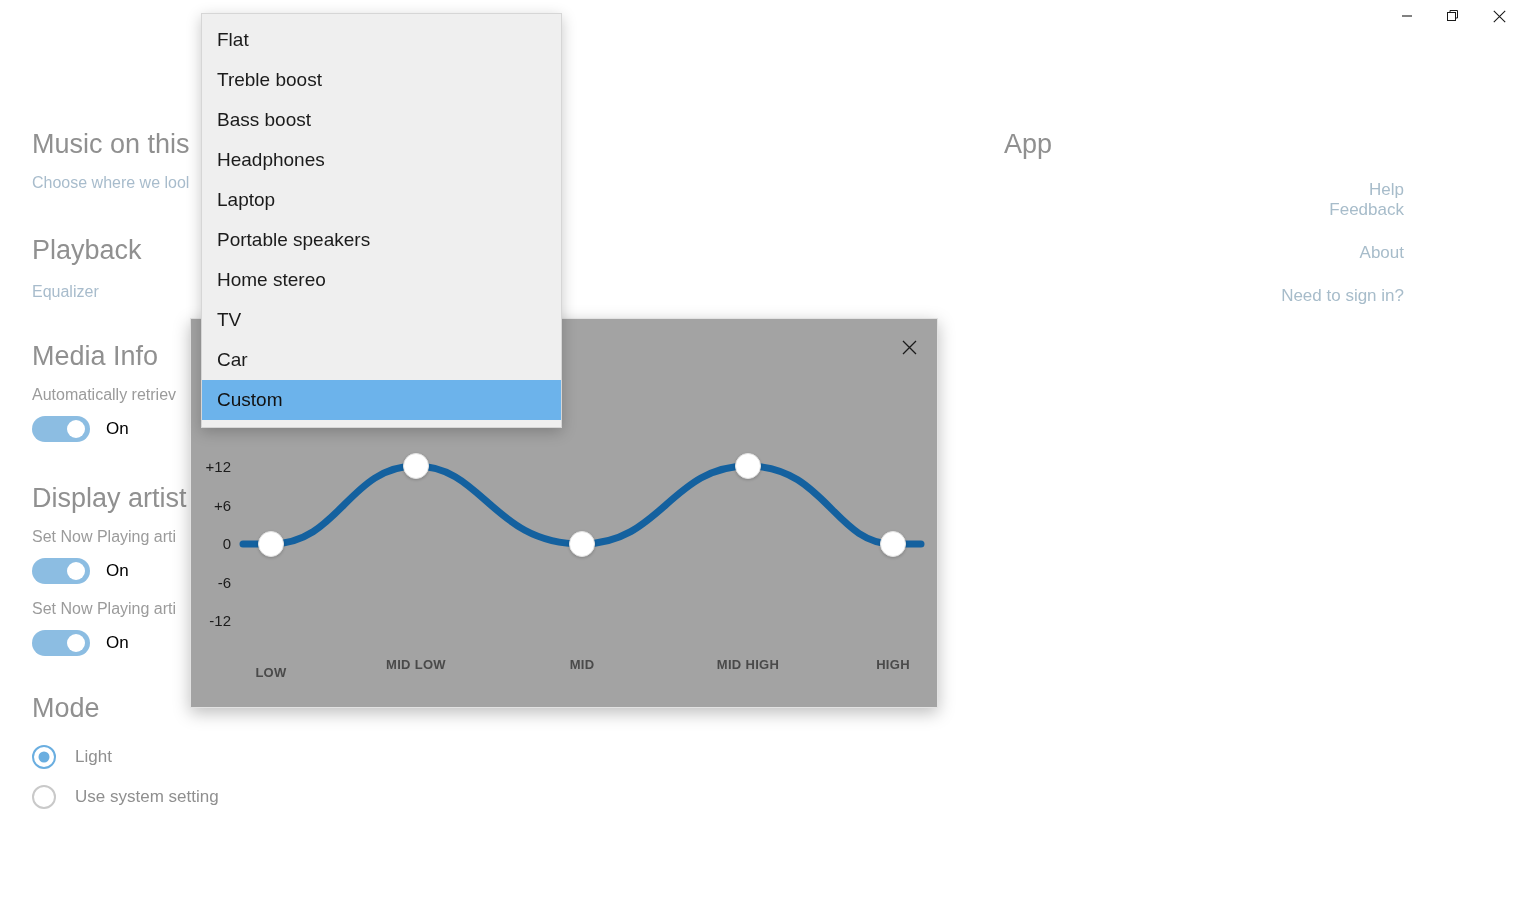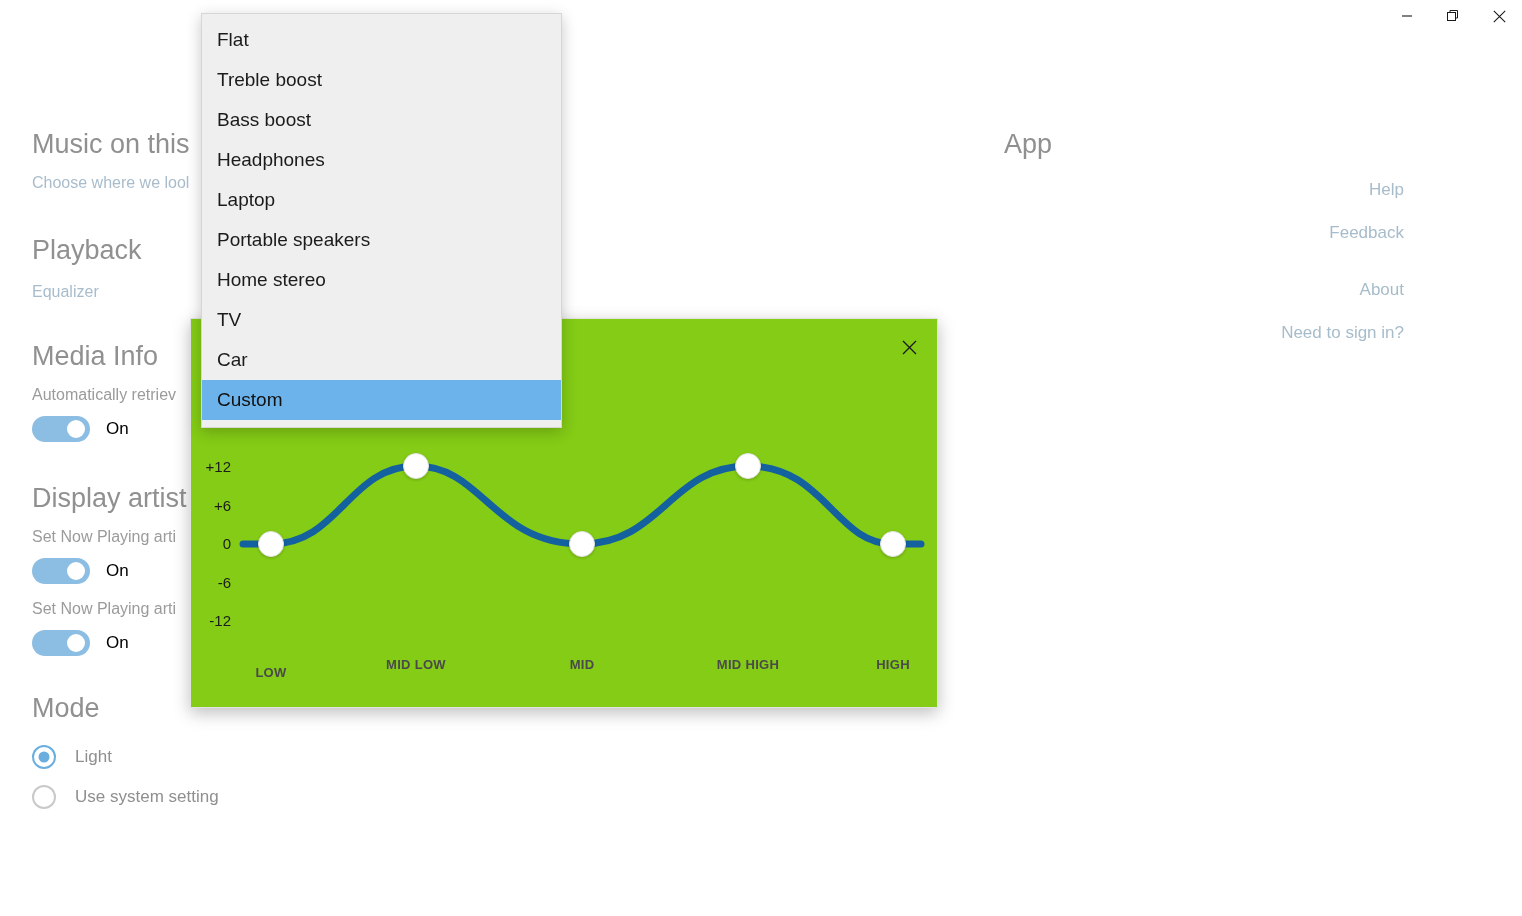--- a/index.html
+++ b/index.html
@@ -91,21 +91,21 @@
     left: 50%; top: 50%; transform: translate(-50%,-50%);
     width: 11px; height: 11px; border-radius: 50%;
     background: #6aaee0;
   }
   .radio-label { margin-left: 19px; font-size: 17px; color: #8f8f8f; }
 
   
   .eq-dialog {
     position: absolute; left: 190px; top: 318px;
     width: 748px; height: 390px;
-    background: #84cc16;
+    background: #a3a3a3;
     border: 1px solid #e2e2e2;
     box-shadow: 0 5px 16px rgba(0,0,0,0.26);
     z-index: 20;
   }
   .eq-close {
     position: absolute; right: 6px; top: 8px;
     width: 44px; height: 40px;
     display: flex; align-items: center; justify-content: center;
     color: #1b1b1b; cursor: pointer;
   }
@@ -226,22 +226,22 @@
         <div class="radio-row">
           <div class="radio"></div>
           <div class="radio-label">Use system setting</div>
         </div>
       </div>
     </div>
 
     <div class="col-right">
       <div class="group-head">App</div>
       <div class="applink" style="margin-top:22px">Help</div>
-      <div class="applink" style="margin-top:23px">Feedback</div>
-      <div class="applink" style="margin-top:37px">About</div>
+      <div class="applink" style="">Feedback</div>
+      <div class="applink" style="margin-top:23px">About</div>
       <div class="applink" style="margin-top:23px">Need to sign in?</div>
     </div>
   </div>
 
   <div class="eq-dialog">
 
     <div class="eq-close">
       <svg width="15" height="15" viewBox="0 0 15 15">
         <path d="M1 1 L14 14 M14 1 L1 14" stroke="#1b1b1b" stroke-width="1.3" fill="none"></path>
       </svg>

